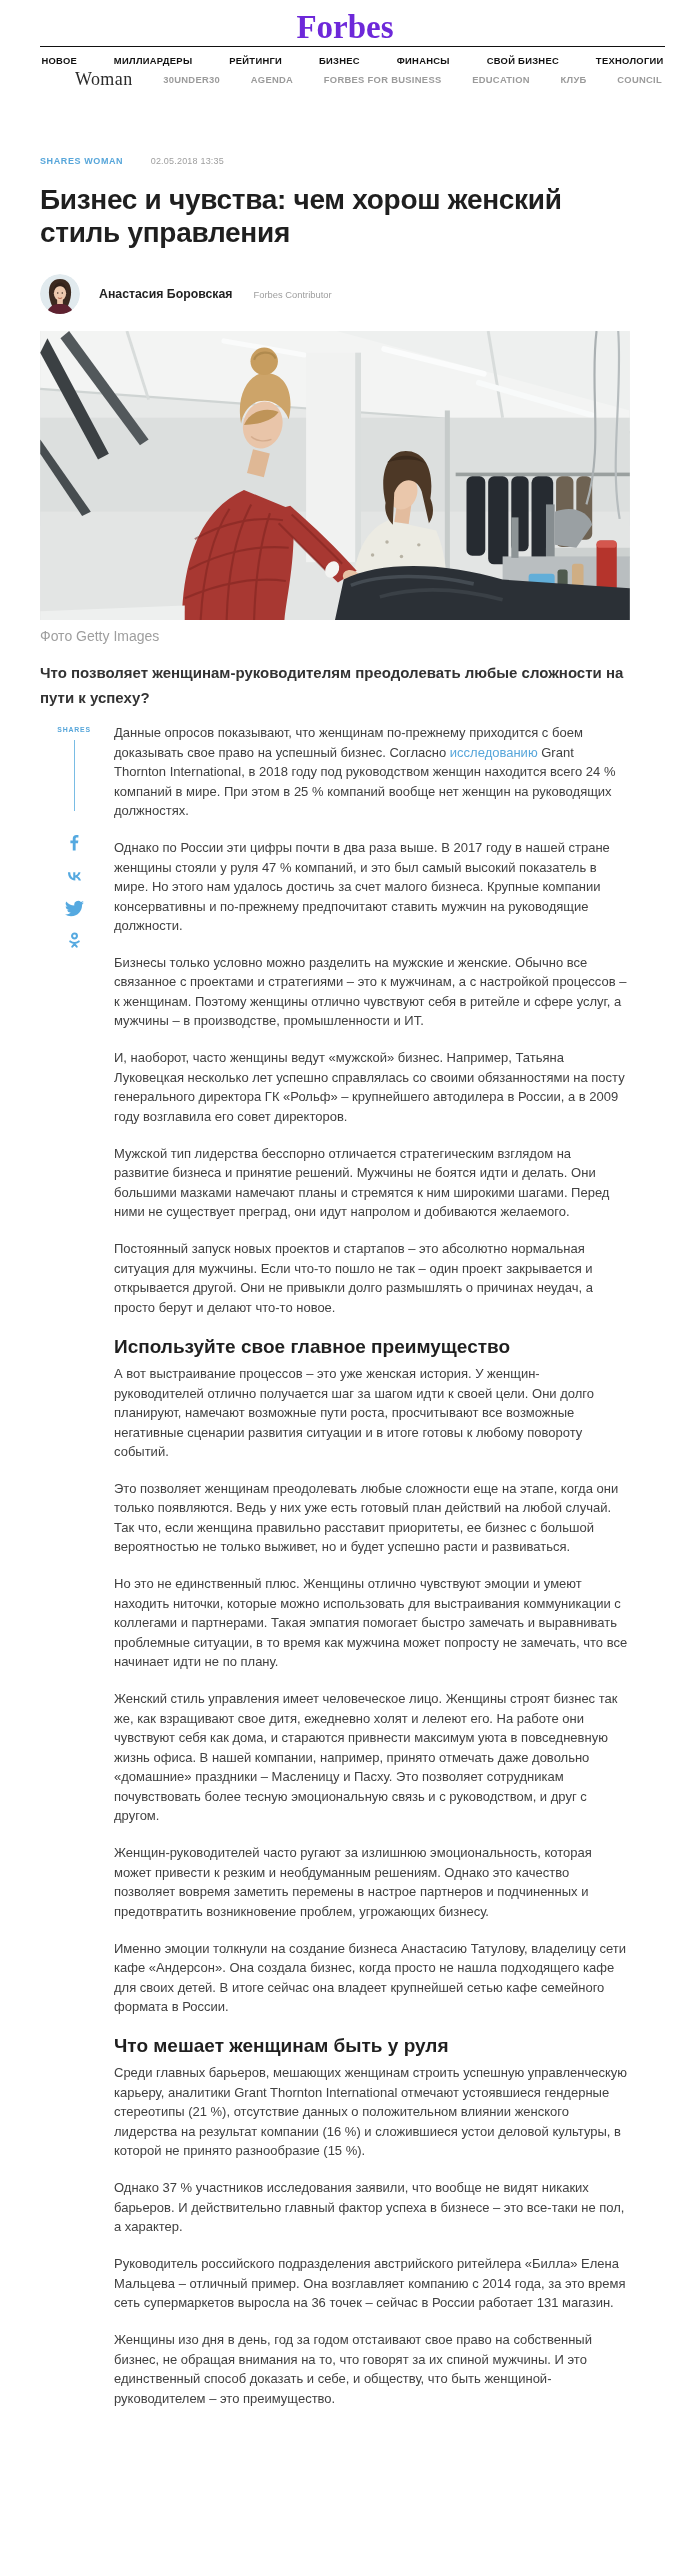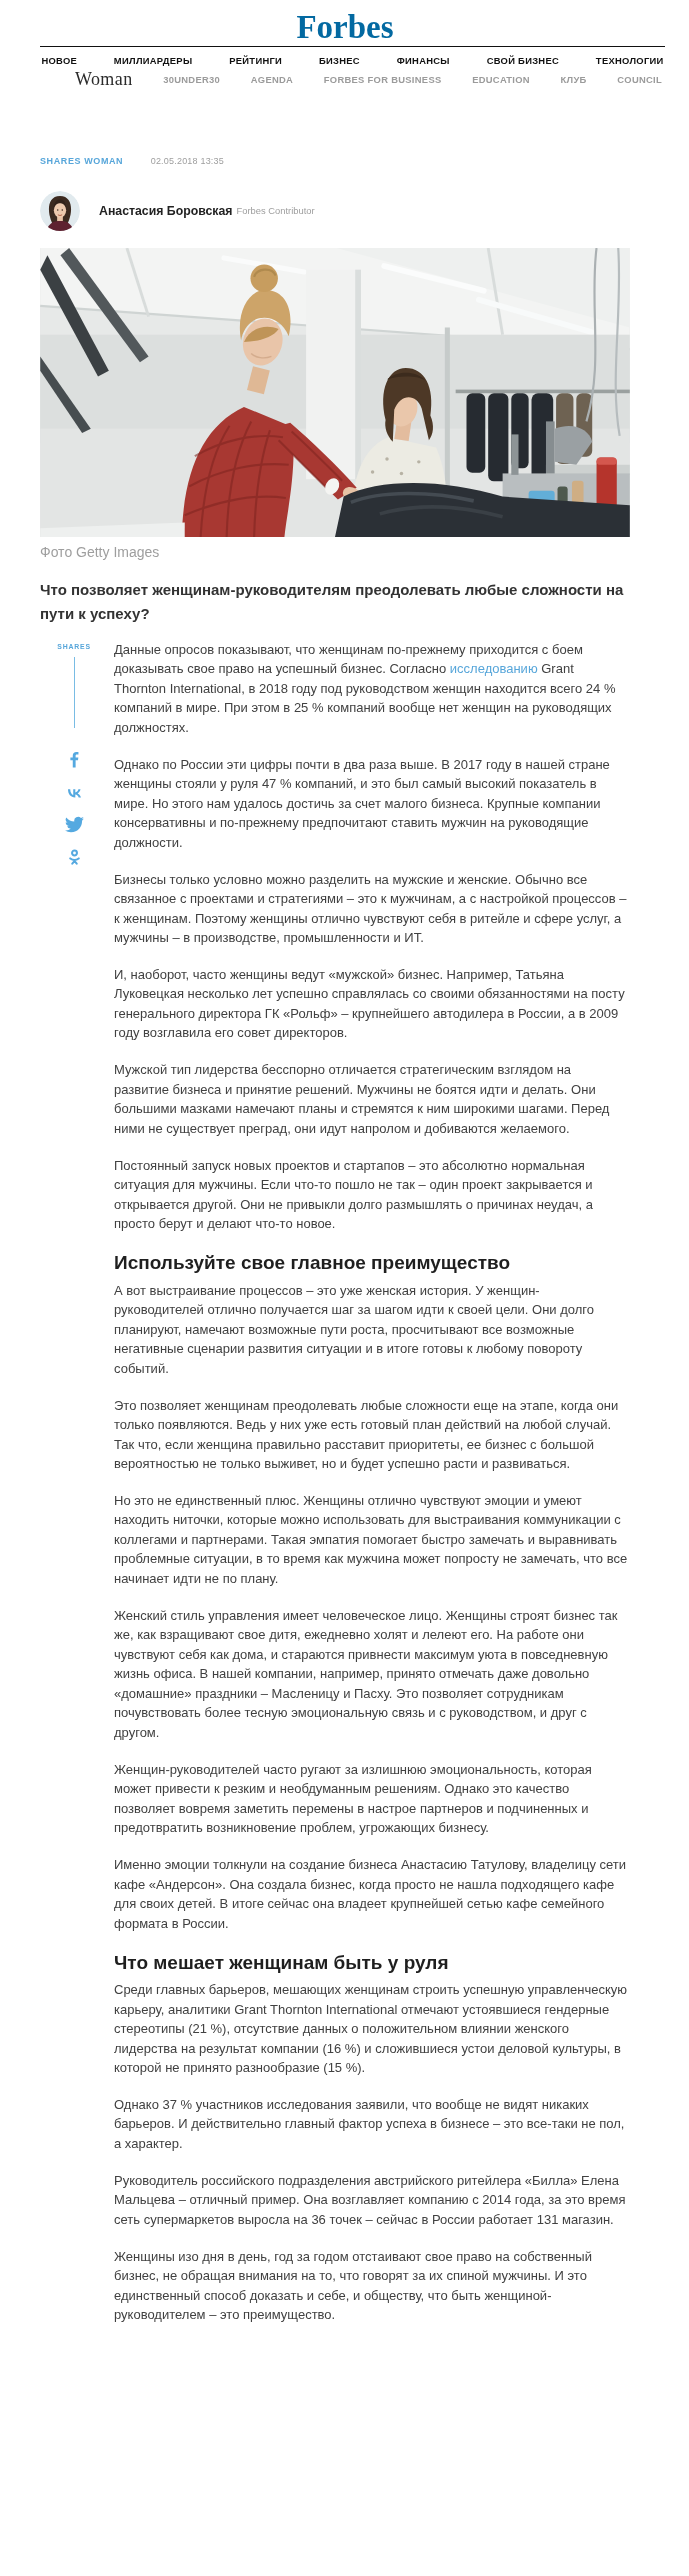--- a/index.html
+++ b/index.html
@@ -6,21 +6,21 @@
   html,body { background:#ffffff; }
   body {
     width:690px; min-height:2576px; margin:0 auto;
     font-family:"Liberation Sans", sans-serif; color:#414141;
     -webkit-font-smoothing:antialiased;
   }
   
   .logo {
     text-align:center; padding-top:8.7px; height:46px;
     font-family:"Liberation Serif", serif; font-weight:700;
-    font-size:33px; color:#0369a1; letter-spacing:0px;
+    font-size:33px; color:#6d28d9; letter-spacing:0px;
   }
   .header-inner { width:625px; margin-left:40px; }
   .header-rule { border-top:1.4px solid #111; height:0; }
   .nav-primary {
     display:flex; justify-content:space-between; align-items:center;
     padding:8px 1.4px 2.2px 1.4px;
     gap:36px;
   }
   .nav1-item {
     font-size:9.4px; font-weight:700; color:#111; letter-spacing:0.3px;
@@ -49,21 +49,21 @@
   .title {
     margin-top:17.4px; font-size:28px; line-height:33px; font-weight:700;
     color:#1f1f1f; letter-spacing:-0.3px; max-width:564px;
   }
   .author { margin-top:24.6px; display:flex; align-items:center; }
   .avatar {
     width:40px; height:40px; border-radius:50%; overflow:hidden;
     flex:0 0 40px; display:block; cursor:pointer;
   }
   .author-name { margin-left:19px; font-size:12.3px; font-weight:700; color:#222; cursor:pointer; }
-  .author-role { margin-left:4px; font-size:9.4px; color:#9e9e9e; }
+  .author-role { margin-left:21px; font-size:9.4px; color:#9e9e9e; }
   .hero { margin-top:17.4px; width:590px; height:289px; display:block; background:#e7e9e8; }
   .credit { margin-top:7.2px; font-size:14px; color:#9e9e9e; }
   .lede {
     margin-top:17.4px; font-size:15px; line-height:24.6px; font-weight:700;
     color:#333; max-width:600px;
   }
   
   .body-wrap { position:relative; margin-top:13px; padding-left:74px; padding-bottom:29px; }
   .share-rail { position:absolute; left:11.6px; top:2.9px; width:45px; text-align:center; }
   .shares-label { font-size:6.9px; font-weight:700; color:#57a6da; letter-spacing:0.8px; }
@@ -105,20 +105,21 @@
       </nav>
   </div>
 </header>
 
 <main class="article">
   <div class="breadcrumb">
     <a class="crumb-section">SHARES WOMAN</a>
     <span class="crumb-date">02.05.2018 13:35</span>
   </div>
 
+  <h1 class="title">Бизнес и чувства: чем хорош женский стиль управления</h1>
 
   <div class="author">
     <span class="avatar">
       <svg viewBox="0 0 56 56">
         <circle cx="28" cy="28" r="28" fill="#e1eaee"></circle>
         <path d="M28 7 C16.5 7 12.5 16 12.5 25.5 C12.5 36 17 45 19 49 L37 49 C39 45 43.5 36 43.5 25.5 C43.5 16 39.5 7 28 7 Z" fill="#3c2a20"></path>
         <rect x="24" y="33" width="8" height="10" fill="#e8c2a6"></rect>
         <ellipse cx="28" cy="27" rx="8.6" ry="10.5" fill="#edc9ae"></ellipse>
         <path d="M19 24 C20 14.5 24 12 28 12 C32 12 36 14.5 37 24 C35 18.5 31.5 17 28 17 C24.5 17 21 18.5 19 24 Z" fill="#32221a"></path>
         <circle cx="24.8" cy="26.5" r="1.1" fill="#3a2b22"></circle>

